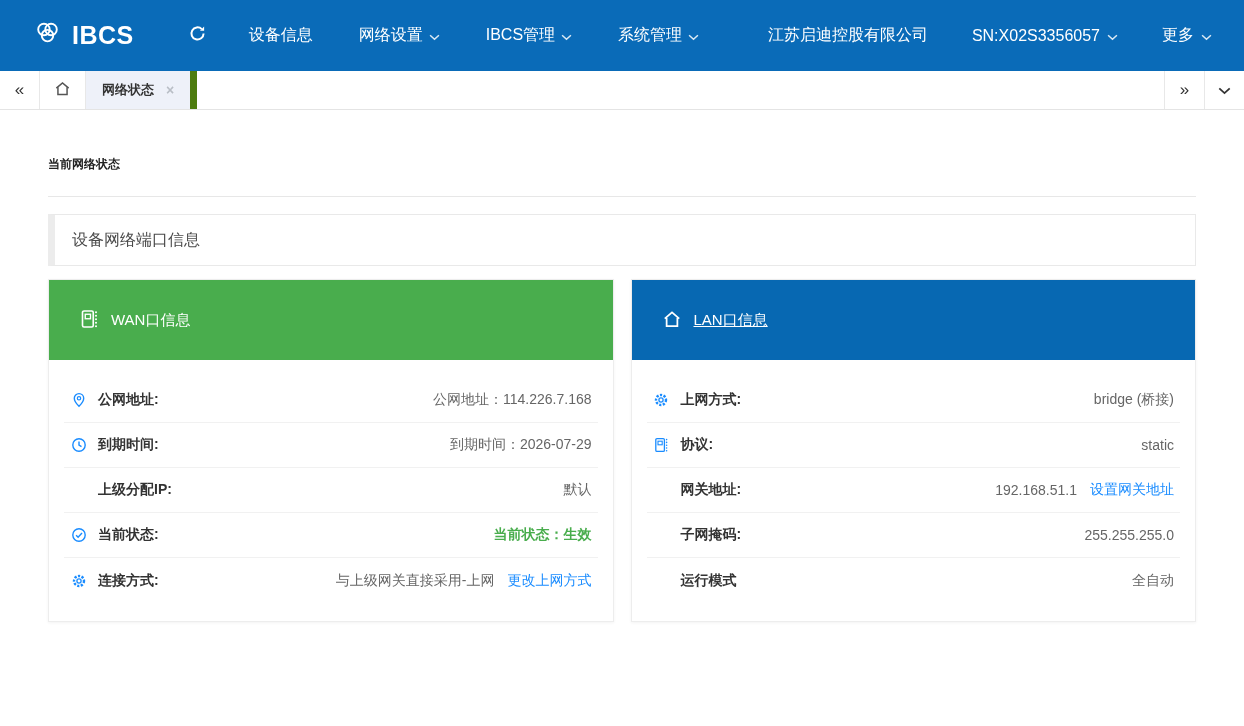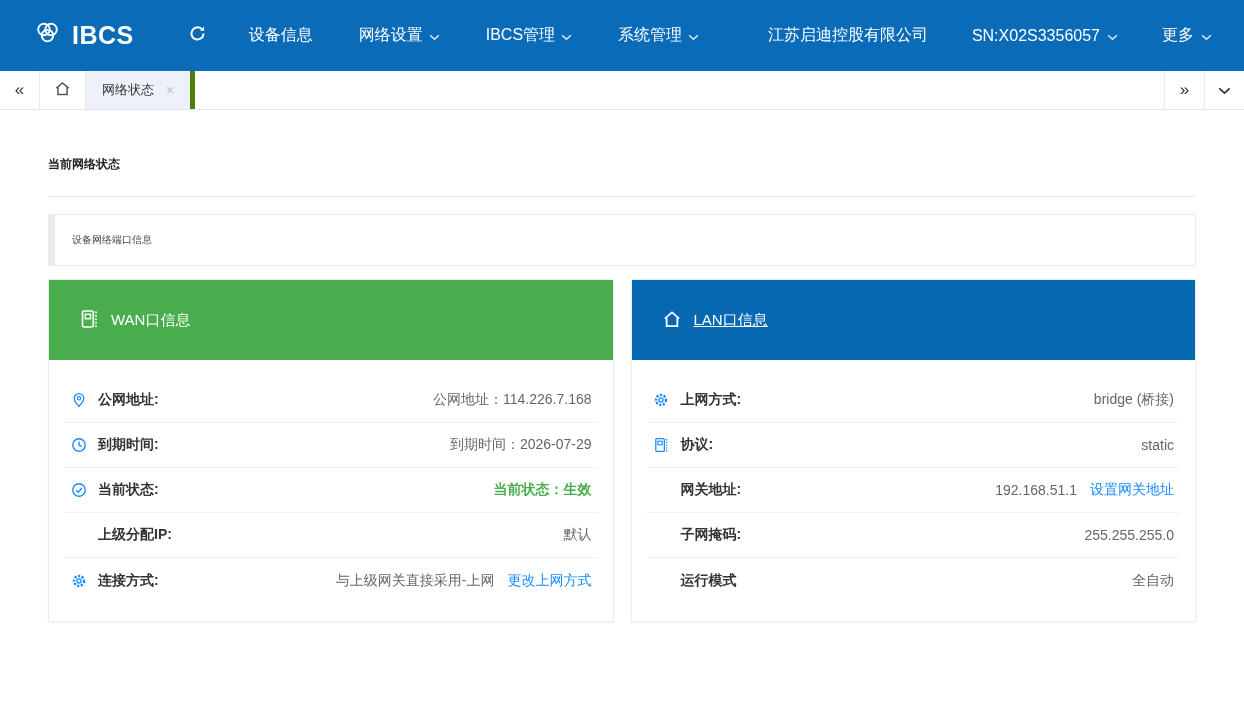--- a/index.html
+++ b/index.html
@@ -25,32 +25,32 @@
   .tabbar { height:39px; background:#fff; border-bottom:1px solid #e4e4e4; display:flex;
             align-items:stretch; font-size:13px; color:#333; }
   .tab-arrow { width:40px; display:flex; align-items:center; justify-content:center;
                font-size:17px; color:#333; cursor:pointer; }
   .tab-arrow.bordered-r { border-right:1px solid #e8e8e8; }
   .tab-arrow.bordered-l { border-left:1px solid #e8e8e8; }
   .home-tab { width:46px; display:flex; align-items:center; justify-content:center;
               border-right:1px solid #e8e8e8; cursor:pointer; color:#555; }
   .home-tab svg { width:17px; height:17px; }
   .tab { padding:0 16px; display:flex; align-items:center; gap:12px; cursor:pointer; }
-  .tab.active { background:#eef1f9; border-right:5px solid #4d7c0f; }
+  .tab.active { background:#eef1f9; border-right:7px solid #4d7c0f;font-weight:bold; }
   .tab .close { color:#b9bec6; font-size:14px; line-height:1; cursor:pointer; }
   .tabbar-right { margin-left:auto; display:flex; align-items:stretch; }
   .tabbar-right .tab-arrow svg { width:13px; height:8px; }
 
   
   .content { padding:0 48px; }
   .page-title { font-size:12px; font-weight:700; color:#222; margin-top:46px; }
   .title-divider { border:none; border-top:1px solid #e7e7e7; margin-top:23px; }
   .section-box { margin-top:17px; height:52px; border:1px solid #e9e9e9;
                  border-left:7px solid #ececec; display:flex; align-items:center;
-                 padding-left:17px; font-size:10px; color:#4a4a4a; }
+                 padding-left:17px; font-size:16px; color:#4a4a4a; }
 
   .cards { margin-top:13px; display:grid; grid-template-columns:1fr 1fr; gap:17px; }
   .card { border:1px solid #ededed; border-radius:0; background:#fff;
           box-shadow:0 1px 3px rgba(0,0,0,.05); overflow:hidden; }
   .card-header { height:80px; display:flex; align-items:center; gap:12px; padding:0 30px;
                  color:#fff; font-size:15px; }
   .card-header svg { width:20px; height:20px; }
   .card-body { padding:18px 15px 18px; }
   .row { height:45px; display:flex; align-items:center; padding:0 6px;
          border-bottom:1px solid #f1f1f1; }
@@ -192,39 +192,39 @@
                 </svg>
               </span>
               <span>到期时间:</span>
             </div>
             <div class="row-right">
               <span class="val">到期时间：2026-07-29</span>
             </div>
           </div>
           <div class="row">
             <div class="row-left">
+              <span class="row-icon"></span>
+              <span>上级分配IP:</span>
+            </div>
+            <div class="row-right">
+              <span class="val">默认</span>
+            </div>
+          </div>
+          <div class="row">
+            <div class="row-left">
               <span class="row-icon">
                 <svg viewBox="0 0 16 16">
                   <circle cx="8" cy="8" r="6.2" fill="none" stroke="currentColor" stroke-width="1.4"></circle>
                   <path d="M5.1 8.3l2 2 3.9-4.3" fill="none" stroke="currentColor" stroke-width="1.4"></path>
                 </svg>
               </span>
               <span>当前状态:</span>
             </div>
             <div class="row-right">
               <span class="val success">当前状态：生效</span>
-            </div>
-          </div>
-          <div class="row">
-            <div class="row-left">
-              <span class="row-icon"></span>
-              <span>上级分配IP:</span>
-            </div>
-            <div class="row-right">
-              <span class="val">默认</span>
             </div>
           </div>
           <div class="row">
             <div class="row-left">
               <span class="row-icon">
                 <svg viewBox="0 0 16 16">
                   <circle cx="8" cy="8" r="5" fill="none" stroke="currentColor" stroke-width="2.4" stroke-dasharray="2.2 1.45"></circle>
                   <circle cx="8" cy="8" r="2.1" fill="none" stroke="currentColor" stroke-width="1.3"></circle>
                 </svg>
               </span>

